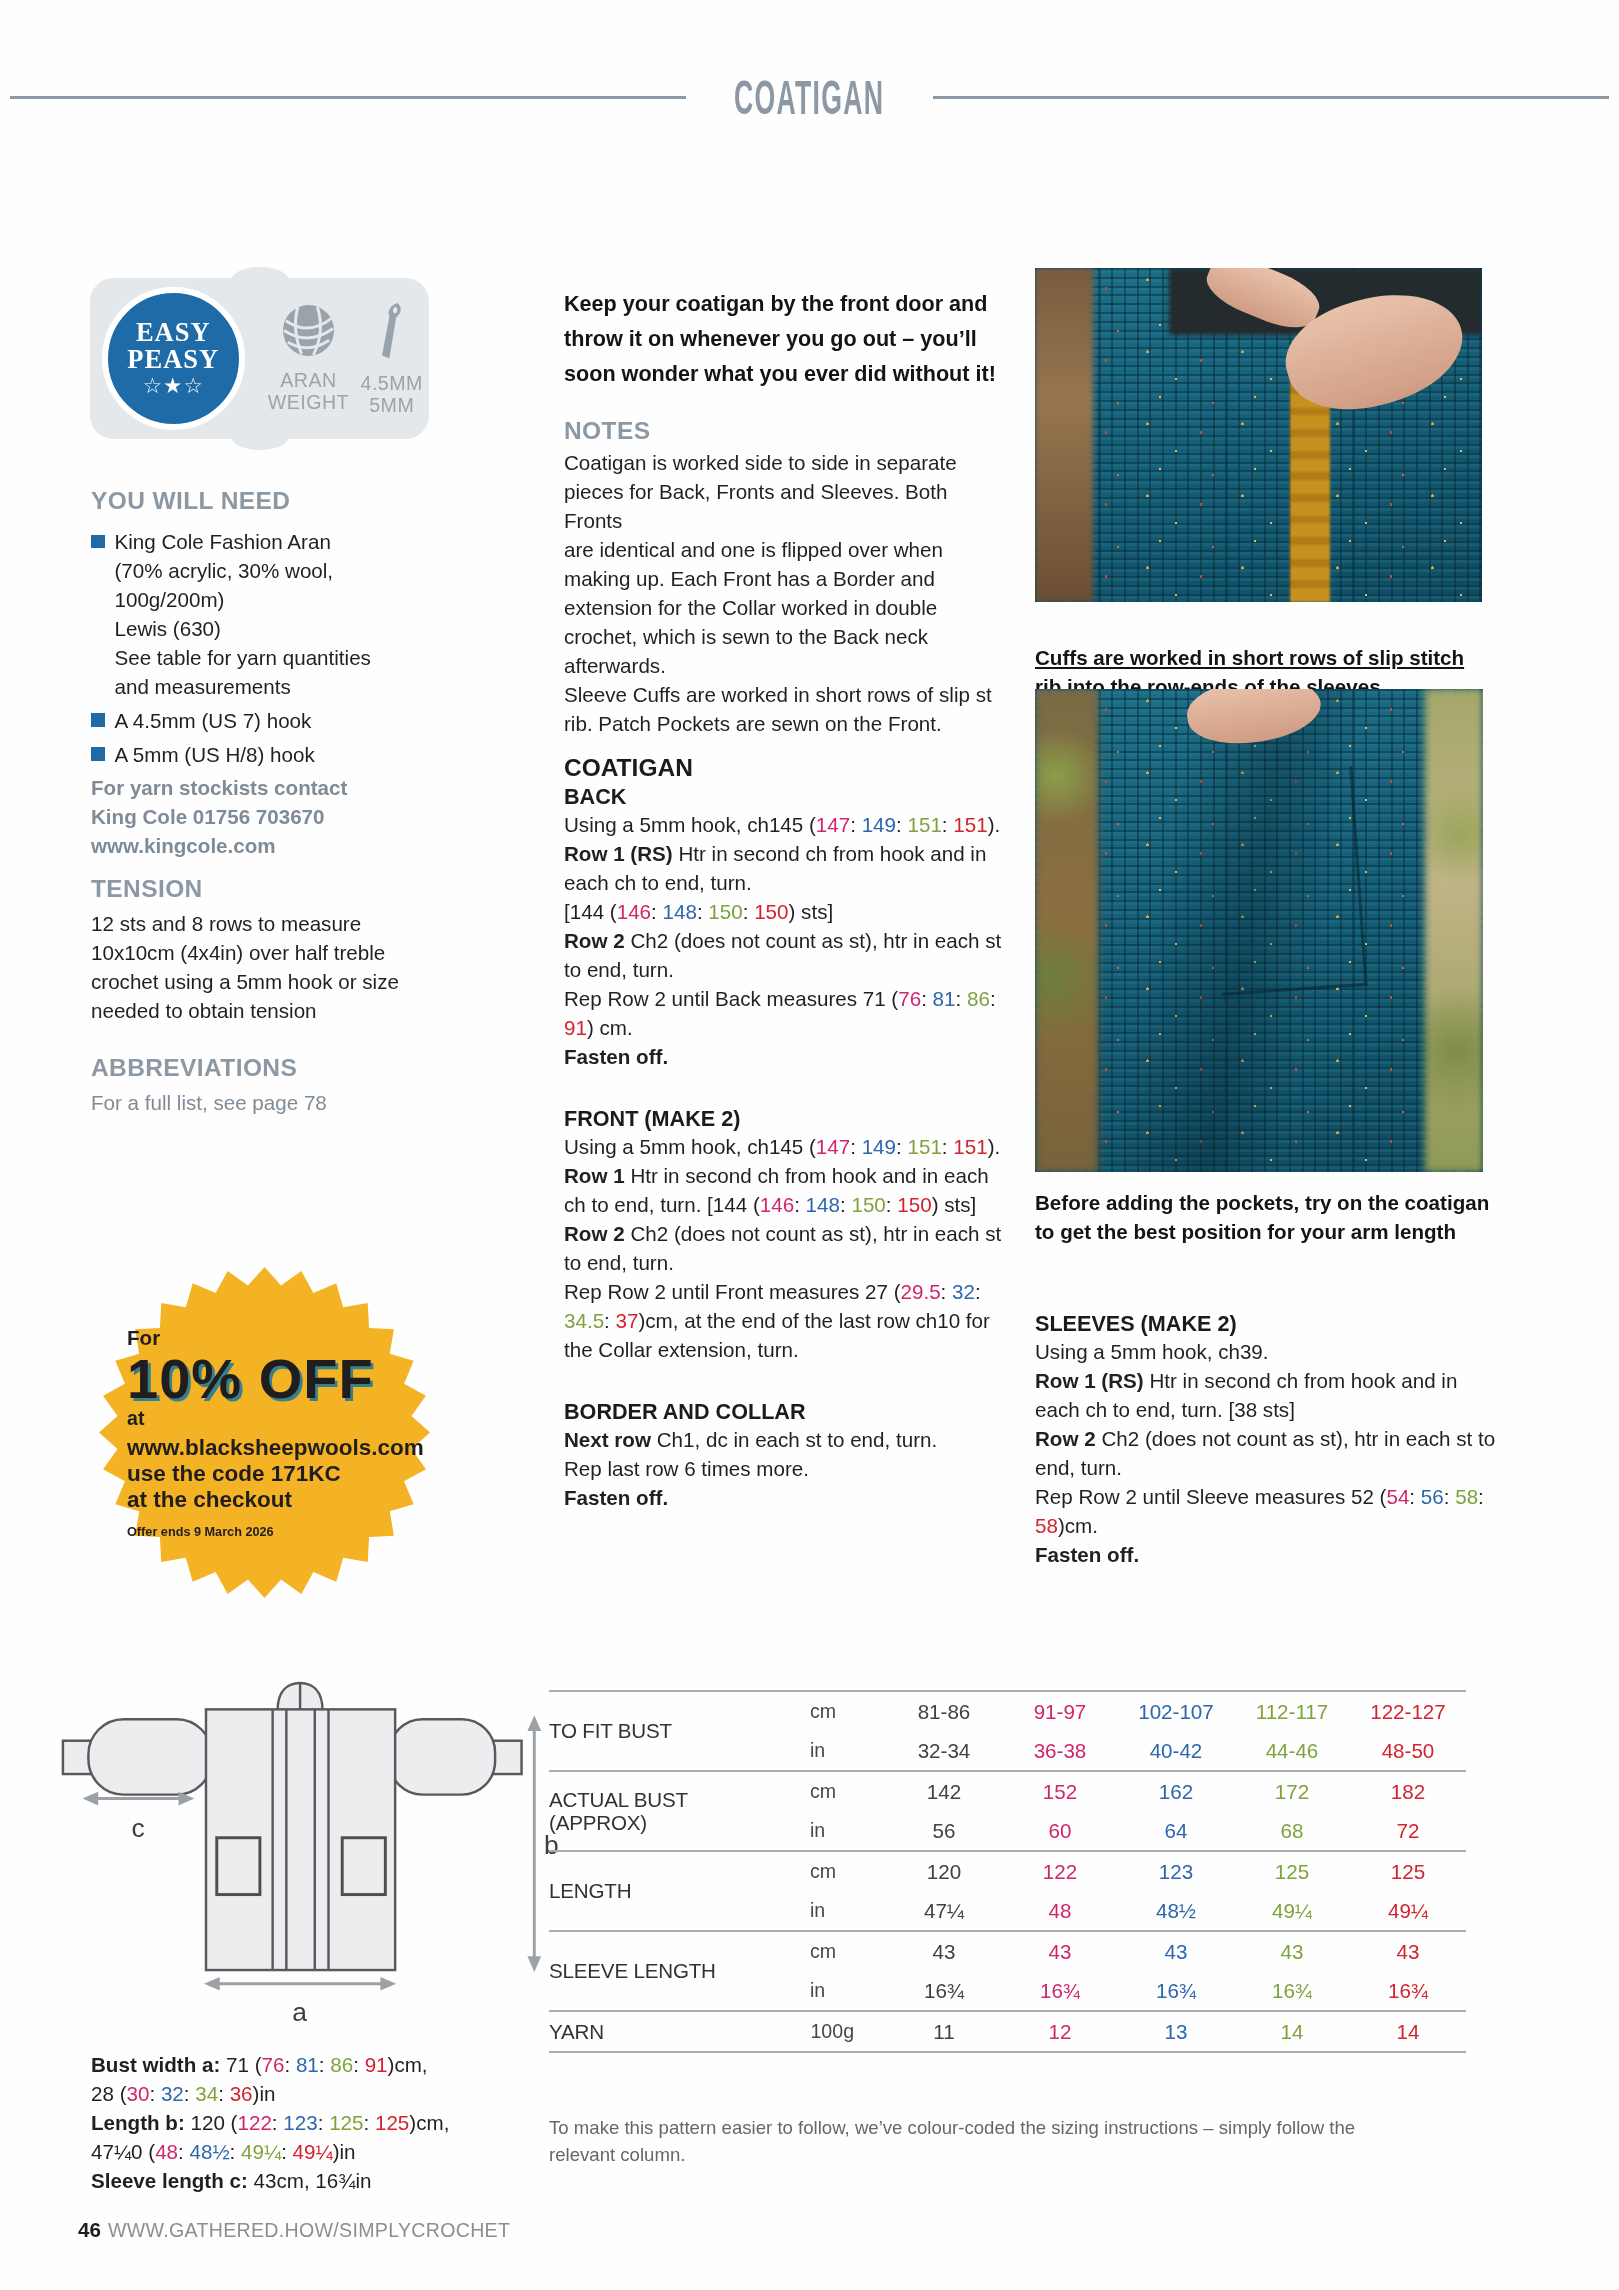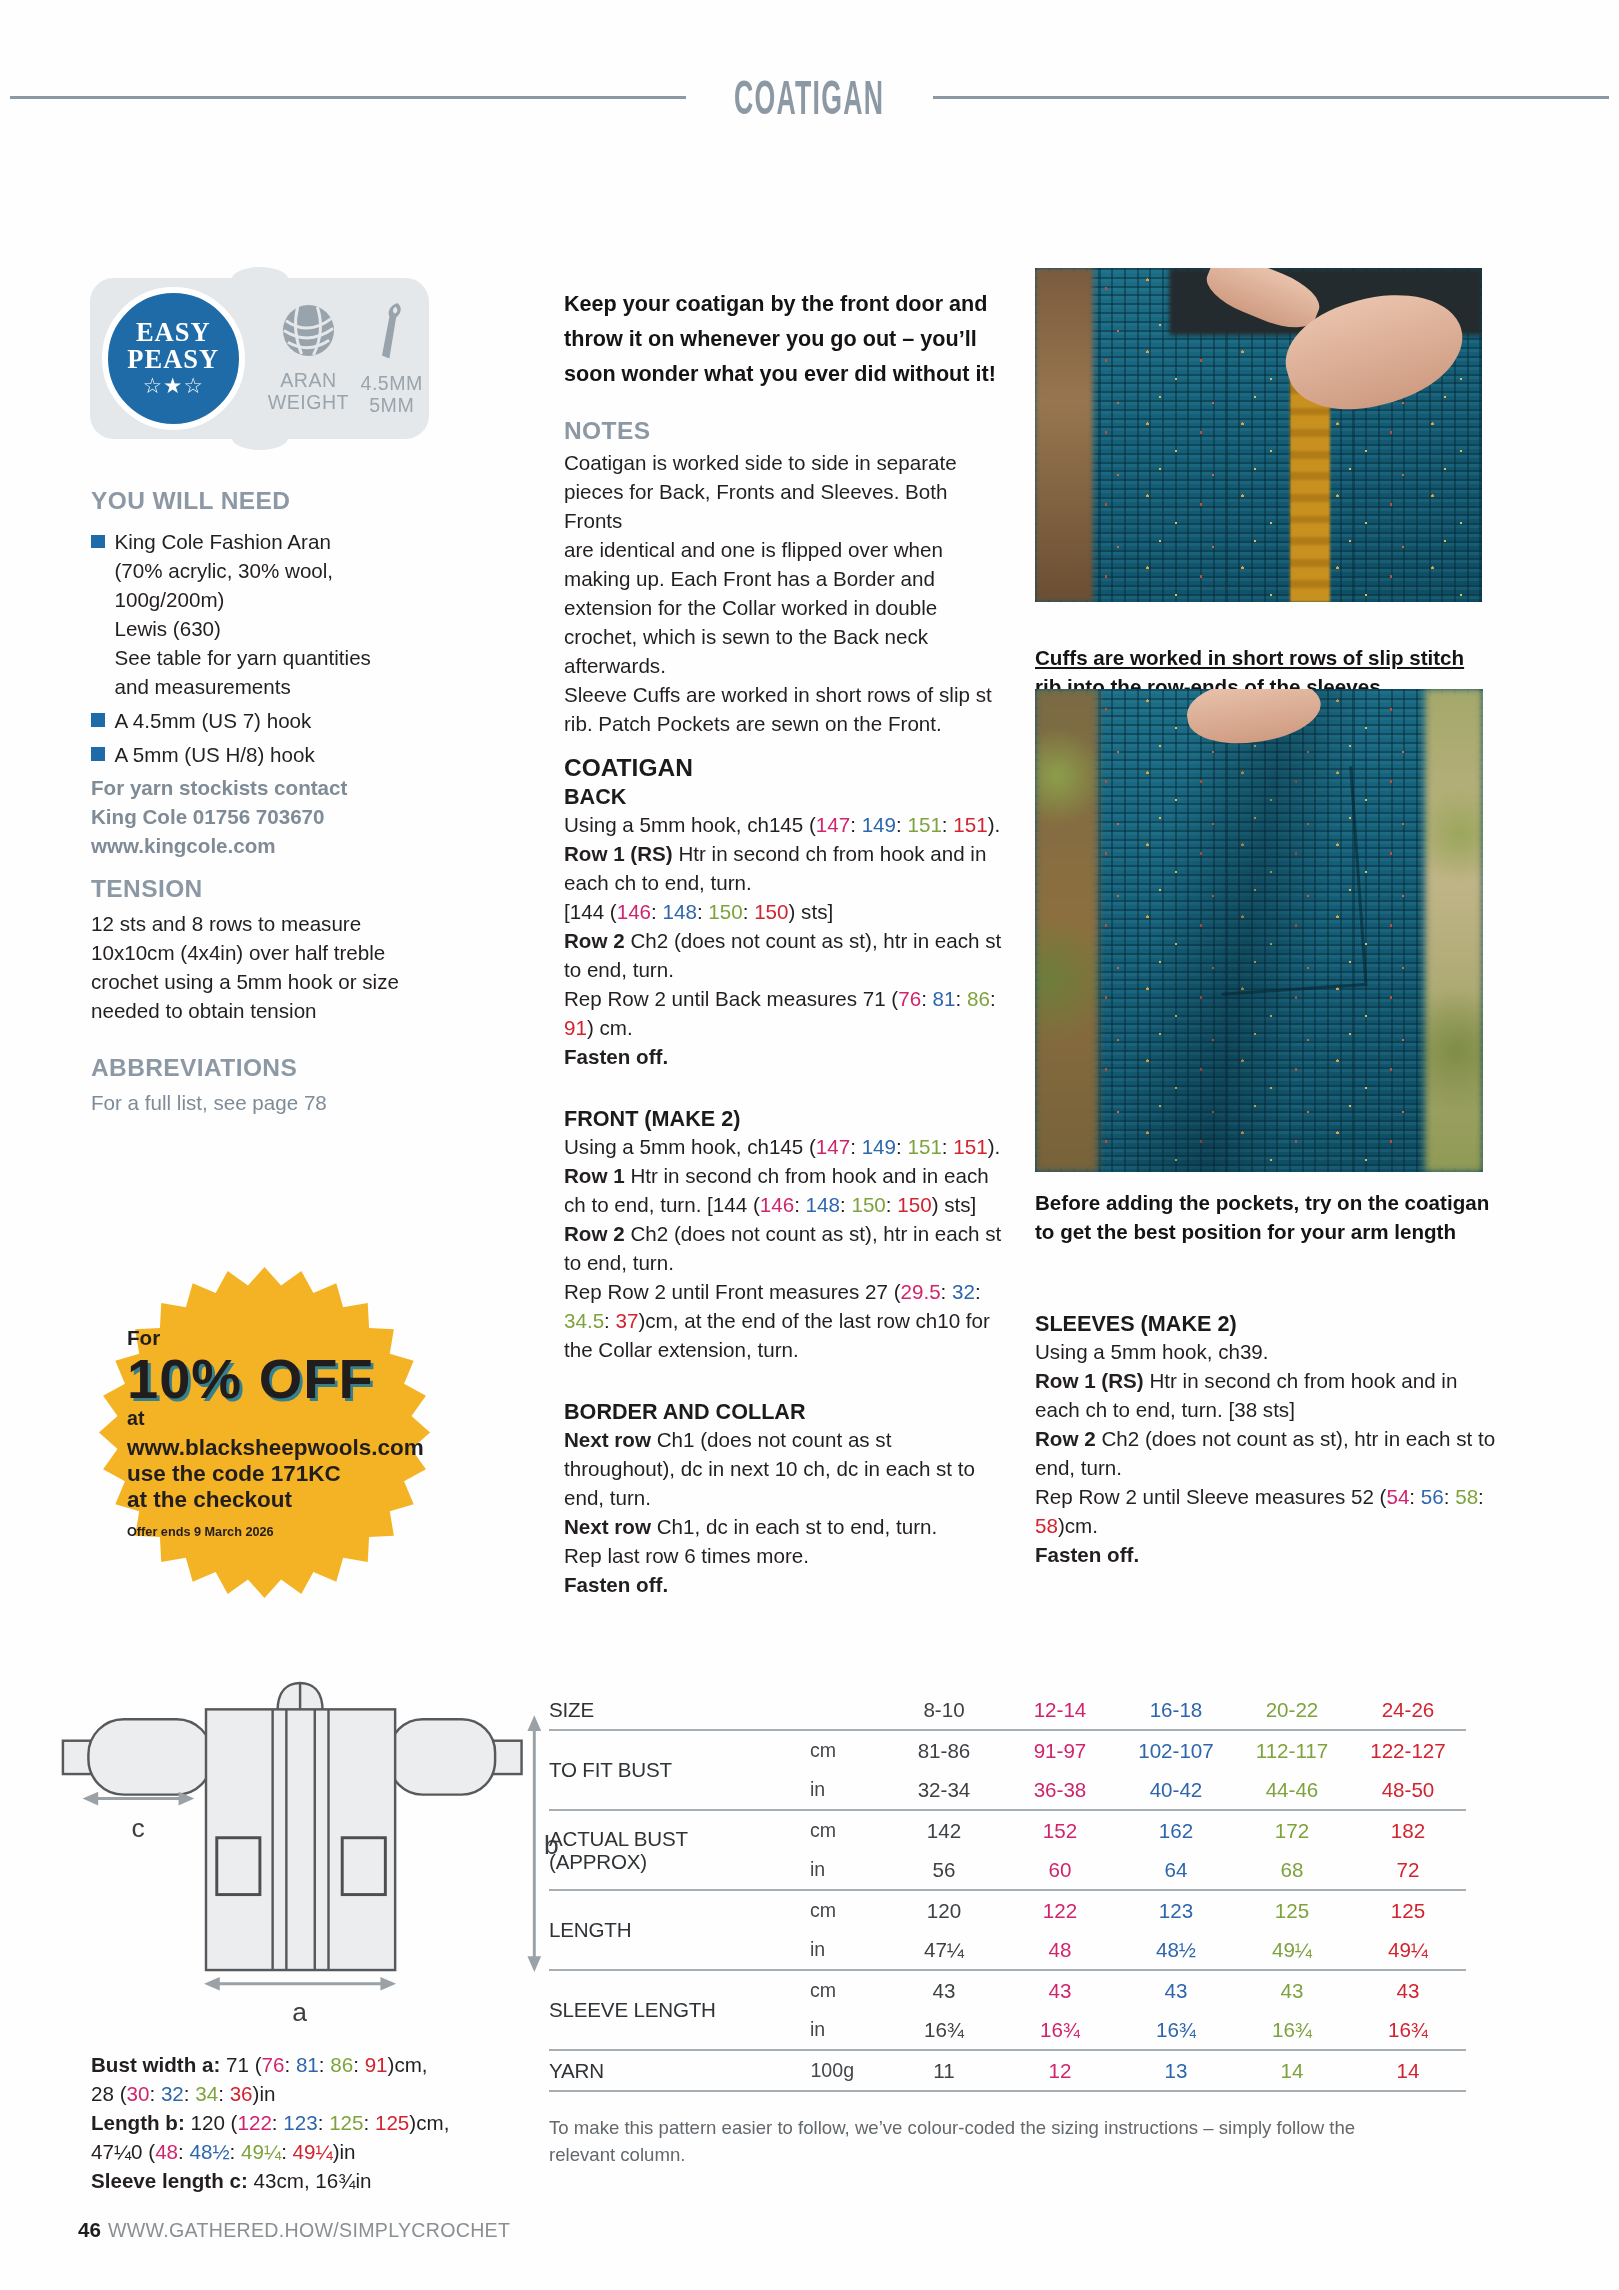--- a/index.html
+++ b/index.html
@@ -311,21 +311,20 @@
     <div class="para"><span>Rep Row 2 until Back measures 71 (</span><span class="t-p">76</span><span>: </span><span class="t-bl">81</span><span>: </span><span class="t-g">86</span><span>: </span><span class="t-r">91</span><span>) cm.</span></div>
     <div class="para"><span class="t-b">Fasten off.</span></div>
 
     <div class="subhead mt-sub">FRONT (MAKE 2)</div>
     <div class="para"><span>Using a 5mm hook, ch145 (</span><span class="t-p">147</span><span>: </span><span class="t-bl">149</span><span>: </span><span class="t-g">151</span><span>: </span><span class="t-r">151</span><span>).</span></div>
     <div class="para"><span class="t-b">Row 1 </span><span>Htr in second ch from hook and in each ch to end, turn. [144 (</span><span class="t-p">146</span><span>: </span><span class="t-bl">148</span><span>: </span><span class="t-g">150</span><span>: </span><span class="t-r">150</span><span>) sts]</span></div>
     <div class="para"><span class="t-b">Row 2 </span><span>Ch2 (does not count as st), htr in each st to end, turn.</span></div>
     <div class="para"><span>Rep Row 2 until Front measures 27 (</span><span class="t-p">29.5</span><span>: </span><span class="t-bl">32</span><span>: </span><span class="t-g">34.5</span><span>: </span><span class="t-r">37</span><span>)cm, at the end of the last row ch10 for the Collar extension, turn.</span></div>
 
     <div class="subhead mt-sub">BORDER AND COLLAR</div>
-    <div class="para"><span class="t-b">Next row </span><span>Ch1 (does not count as st throughout), dc in next 10 ch, dc in each st to end, turn.</span></div>
     <div class="para"><span class="t-b">Next row </span><span>Ch1, dc in each st to end, turn.</span></div>
     <div class="para"><span>Rep last row 6 times more.</span></div>
     <div class="para"><span class="t-b">Fasten off.</span></div>
   </div>
 
   <div class="photo photo1">
     <div class="fabric"></div>
     <div class="strip-l"></div>
     <div class="dark-top"></div>
     <div class="mustard"></div>
@@ -349,31 +348,20 @@
   <div class="col-right">
     <div class="subhead">SLEEVES (MAKE 2)</div>
     <div class="para"><span>Using a 5mm hook, ch39.</span></div>
     <div class="para"><span class="t-b">Row 1 (RS) </span><span>Htr in second ch from hook and in each ch to end, turn. [38 sts]</span></div>
     <div class="para"><span class="t-b">Row 2 </span><span>Ch2 (does not count as st), htr in each st to end, turn.</span></div>
     <div class="para"><span>Rep Row 2 until Sleeve measures 52 (</span><span class="t-p">54</span><span>: </span><span class="t-bl">56</span><span>: </span><span class="t-g">58</span><span>: </span><span class="t-r">58</span><span>)cm.</span></div>
     <div class="para"><span class="t-b">Fasten off.</span></div>
   </div>
 
   <div class="sizetable">
-    <div class="trow single">
-      <div class="tlabel">SIZE</div>
-      <div class="tunit"></div>
-      <div class="tvals">
-          <span class="cell col0">8-10</span>
-          <span class="cell col1">12-14</span>
-          <span class="cell col2">16-18</span>
-          <span class="cell col3">20-22</span>
-          <span class="cell col4">24-26</span>
-        </div>
-    </div>
     <div class="tsep"></div>
 
     <div class="trow">
       <div class="tlabel">TO FIT BUST</div>
       <div class="tsubs">
         <div class="tsubrow">
           <div class="tunit">cm</div>
           <div class="tvals">
               <span class="cell col0">81-86</span>
               <span class="cell col1">91-97</span>

